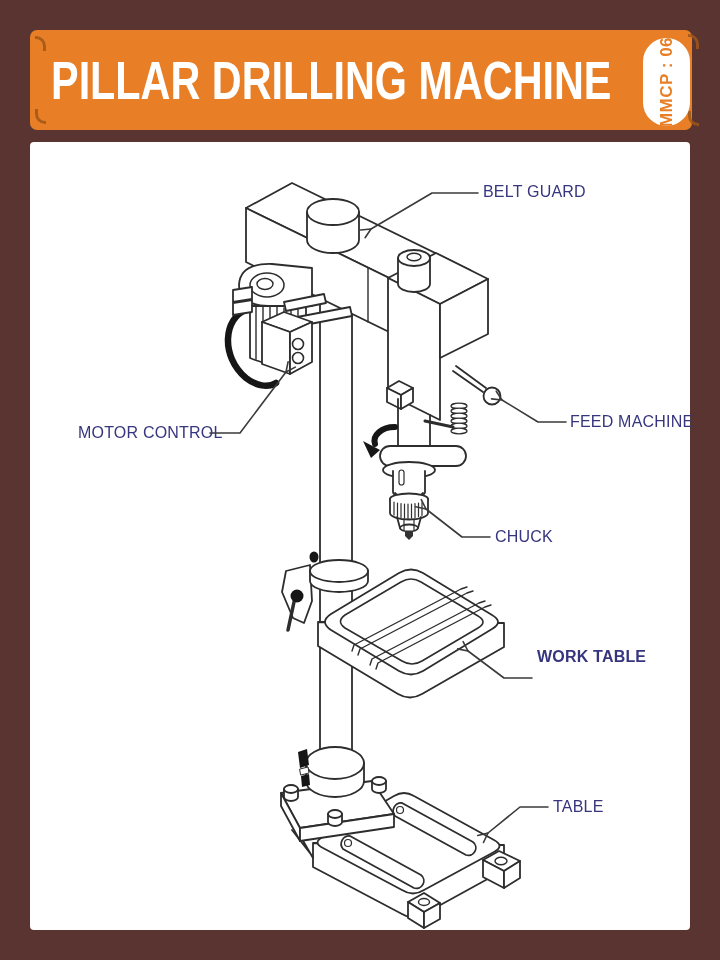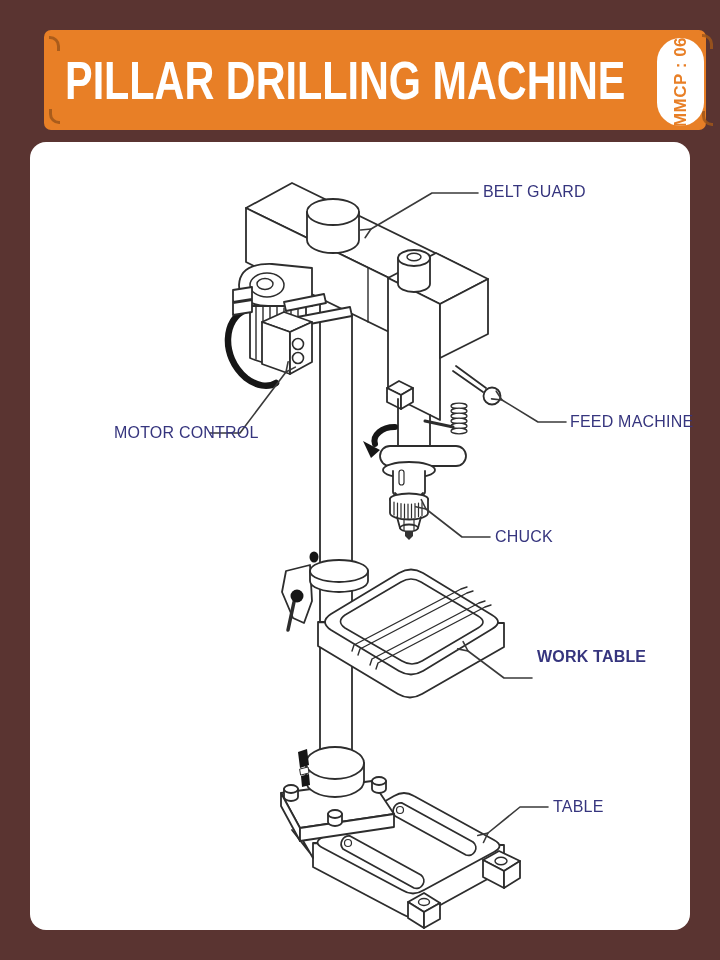--- a/index.html
+++ b/index.html
@@ -2,21 +2,21 @@
 <html><head>
 <meta charset="utf-8">
 <style>
   html,body{margin:0;padding:0;}
   body{
     width:720px;height:960px;position:relative;overflow:hidden;
     background:#5a3431;
     font-family:"Liberation Sans", sans-serif;
   }
   .banner{
-    position:absolute;left:44px;top:30px;width:662px;height:100px;
+    position:absolute;left:30px;top:30px;width:662px;height:100px;
     background:#e87f26;border-radius:7px;display:flex;align-items:center;
   }
   .page-title{
     margin:0;padding-left:27px;color:#ffffff;font-weight:700;
     font-size:53px;line-height:1;letter-spacing:0px;white-space:nowrap;
     transform:scaleX(0.78);transform-origin:left center;
   }
   .badge{
     position:absolute;right:2px;top:8px;width:47px;height:88px;
     background:#ffffff;border-radius:24px;
@@ -27,29 +27,29 @@
     color:#e87f26;font-weight:700;font-size:17px;letter-spacing:0.5px;white-space:nowrap;
   }
   .curl{position:absolute;width:8px;height:12px;border:3px solid #a0571a;
     border-right:none;border-top:none;border-radius:0 0 0 10px;opacity:.85;}
   .curl.tl{left:5px;top:6px;transform:rotate(180deg);}
   .curl.bl{left:5px;bottom:6px;}
   .curl.tr{right:-7px;top:4px;transform:rotate(180deg);}
   .curl.br{right:-7px;bottom:4px;}
   .card{
     position:absolute;left:30px;top:142px;width:660px;height:788px;
-    background:#ffffff;border-radius:16px;
+    background:#ffffff;border-radius:4px;
   }
   .draw{position:absolute;left:0;top:0;}
   .lbl{
     position:absolute;font-size:16px;line-height:20px;color:#36357e;
     letter-spacing:0.2px;white-space:nowrap;
   }
   .lbl-belt{left:453px;top:40px;}
-  .lbl-motor{left:48px;top:281px;width:128px;text-align:right;margin-left:36px;}
+  .lbl-motor{left:48px;top:281px;width:128px;text-align:right;}
   .lbl-feed{left:540px;top:270px;}
   .lbl-chuck{left:465px;top:385px;}
   .lbl-table{left:507px;top:505px;font-weight:bold;}
   .lbl-base{left:523px;top:655px;}
 </style>
 </head>
 <body>
 
 <div class="frame">
 

